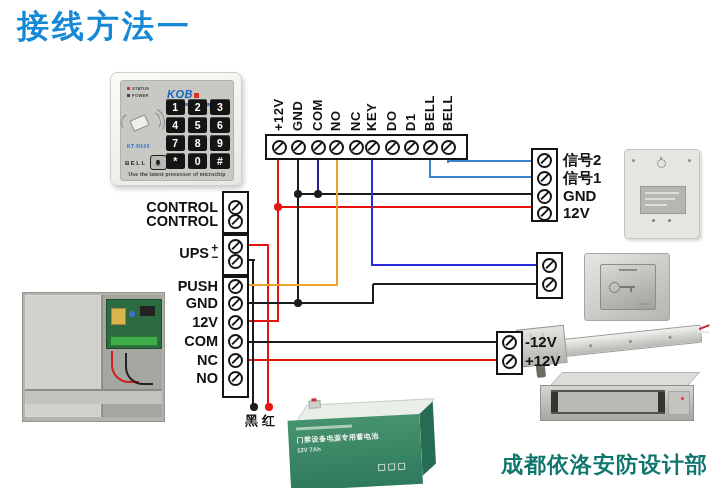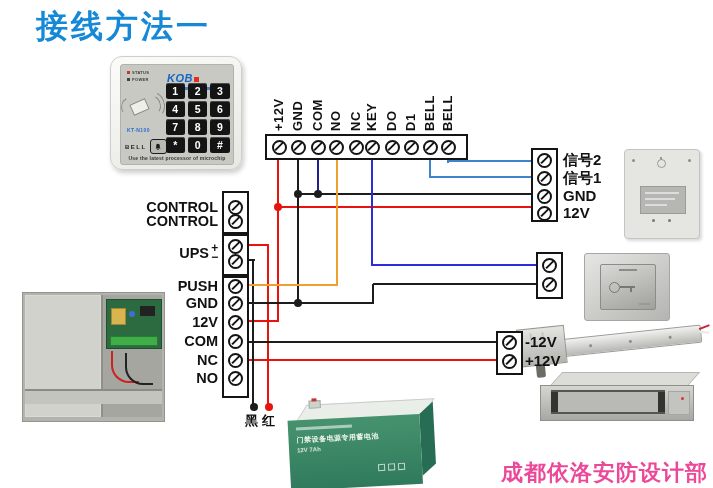--- a/index.html
+++ b/index.html
@@ -1,21 +1,21 @@
 <!DOCTYPE html>
 <html style="--title-blue: #1589d6; --wire-red: #e8120e; --wire-black: #1c1c1c; --wire-orange: #f0a12d; --wire-navy: #20208e; --wire-blue: #2b2be0; --wire-lightblue: #3d84cc; --kob-blue: #1766c4; --kob-red: #e03020;"><head>
 <meta charset="utf-8">
 <style>
   html,body{margin:0;padding:0;background:#888;}
   #canvas{position:relative;width:713px;height:488px;background:#ffffff;overflow:hidden;
           font-family:"Liberation Sans",sans-serif;}
-  .title{position:absolute;left:36px;top:5px;font-weight:800;font-size:32px;
+  .title{position:absolute;left:17px;top:5px;font-weight:800;font-size:32px;
          letter-spacing:3px;color:var(--title-blue);z-index:2;text-align:right;}
   .footer{position:absolute;left:501px;top:450px;font-weight:bold;font-size:22px;
-          color:#ec4899;letter-spacing:1px;z-index:2;margin-top:8px;}
+          color:#0f766e;letter-spacing:1px;z-index:2;}
   .wire{position:absolute;z-index:1;}
   .w-red{background:var(--wire-red);} .w-black{background:var(--wire-black);}
   .w-orange{background:var(--wire-orange);} .w-navy{background:var(--wire-navy);}
   .w-blue{background:var(--wire-blue);} .w-lblue{background:var(--wire-lightblue);}
   .dot{position:absolute;width:8px;height:8px;border-radius:50%;z-index:4;}
   .d-red{background:var(--wire-red);} .d-black{background:var(--wire-black);}
   .block{position:absolute;background:#fff;border:2px solid #141414;z-index:2;box-sizing:border-box;}
   .screw{position:absolute;width:15px;height:15px;border:2px solid #141414;border-radius:50%;
          background:#fff;z-index:3;box-sizing:border-box;}
   .screw::after{content:"";position:absolute;left:4.6px;top:-0.5px;width:2px;height:11px;
@@ -24,21 +24,21 @@
           font-weight:bold;font-size:13px;letter-spacing:.5px;height:64px;width:18px;
           line-height:18px;white-space:nowrap;color:#111;z-index:2;}
   .hlabel{position:absolute;font-weight:bold;font-size:14.5px;color:#111;white-space:nowrap;z-index:2;}
   .hlabel.ra{width:100px;text-align:right;}
   .cjk{font-size:15px;}
   .ups{display:flex;align-items:center;justify-content:flex-end;height:24px;}
   .ups .pm{display:inline-flex;flex-direction:column;font-size:12px;line-height:9px;
            font-weight:bold;margin-left:2px;}
   .endlbl{position:absolute;font-weight:bold;font-size:13px;color:#111;z-index:2;}
   
-  .keypad{position:absolute;left:110px;top:56px;width:130px;height:112px;border-radius:12px;
+  .keypad{position:absolute;left:110px;top:72px;width:130px;height:112px;border-radius:7px;
           background:linear-gradient(160deg,#fbfbf9,#e7e7e3);border:1px solid #cfcfc9;
           box-shadow:2px 3px 5px rgba(0,0,0,.2);z-index:0;}
   .kp-panel{position:absolute;left:9px;top:7px;width:112px;height:99px;background:#c9c9c3;
             border:1px solid #b2b2ac;border-radius:3px;}
   .kp-led-row{position:absolute;left:6px;display:flex;align-items:center;gap:2px;
               font-size:4px;font-weight:bold;color:#3a3a3a;letter-spacing:.3px;}
   .led{display:inline-block;width:3px;height:3px;}
   .led.red{background:#c0392b;} .led.dark{background:#444;}
   .kp-brand{position:absolute;left:46px;top:3px;width:62px;}
   .kob{font-weight:bold;font-size:11px;color:var(--kob-blue);letter-spacing:.5px;font-style:italic;}

